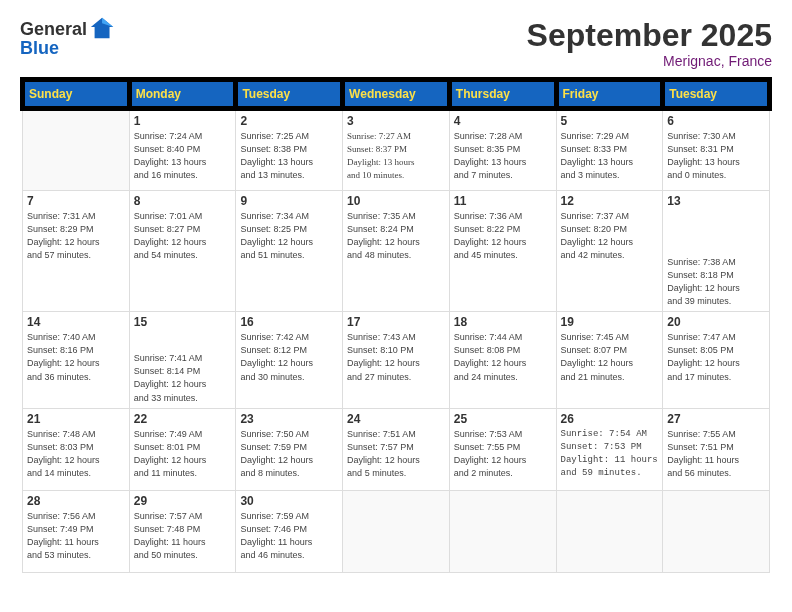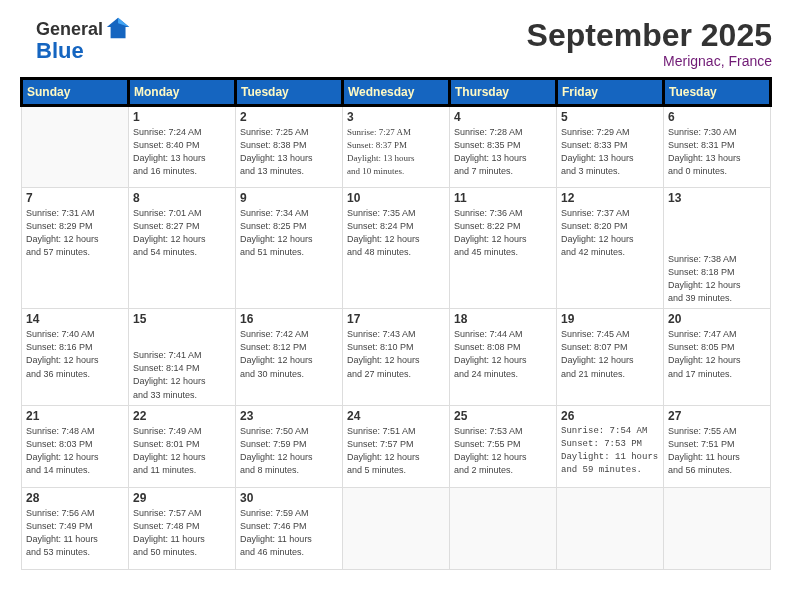--- a/index.html
+++ b/index.html
@@ -14,21 +14,20 @@
       width: 792px;
       height: 612px;
       background: #fff;
       padding: 18px 20px 10px 20px;
     }
     .header-area {
       display: flex;
       justify-content: space-between;
       align-items: flex-start;
       margin-bottom: 8px;
-      margin-left: 16px;
     }
     .logo {
       display: flex;
       align-items: center;
     }
     .logo-text {
       font-size: 18px;
       font-weight: bold;
       color: #333;
       line-height: 1.1;
@@ -53,26 +52,26 @@
       font-size: 14px;
       color: #701a75;
     }
     table {
       width: 100%;
       border-collapse: collapse;
       table-layout: fixed;
     }
     thead tr th {
       background: #1565c0;
-      color: #fef9c3;
+      color: #fde047;
       font-size: 12px;
       font-weight: bold;
       padding: 5px 4px;
       text-align: left;
-      border: 3px solid #000000;
+      border: 5px solid #000000;
     }
     tbody tr td {
       border: 1px solid #ddd;
       vertical-align: top;
       padding: 3px 4px 3px 4px;
       height: 82px;
       font-size: 9.5px;
       color: #333;
       background: #fff;
     }
@@ -101,21 +100,21 @@
       <div style="display:flex;flex-direction:column;align-items:flex-start">
         <div style="display:flex;align-items:center">
           <span class="logo-text">
             <span class="general">General</span>
           </span>
           <svg class="logo-icon" viewBox="0 0 30 30" xmlns="http://www.w3.org/2000/svg">
             <polygon points="2,14 14,4 26,14 22,14 22,26 6,26 6,14" fill="#1565c0"></polygon>
             <polygon points="14,4 26,14 14,10" fill="#42a5f5"></polygon>
           </svg>
         </div>
-        <span style="font-size:22px;font-weight:bold;color:#1565c0;margin-top:-4px;">Blue</span>
+        <span style="font-size:18px;font-weight:bold;color:#1565c0;margin-top:-4px;">Blue</span>
       </div>
     </div>
     <div class="title-area">
       <div class="month-title">September 2025</div>
       <div class="subtitle">Merignac, France</div>
     </div>
   </div>
 
   <table>
     <thead>

